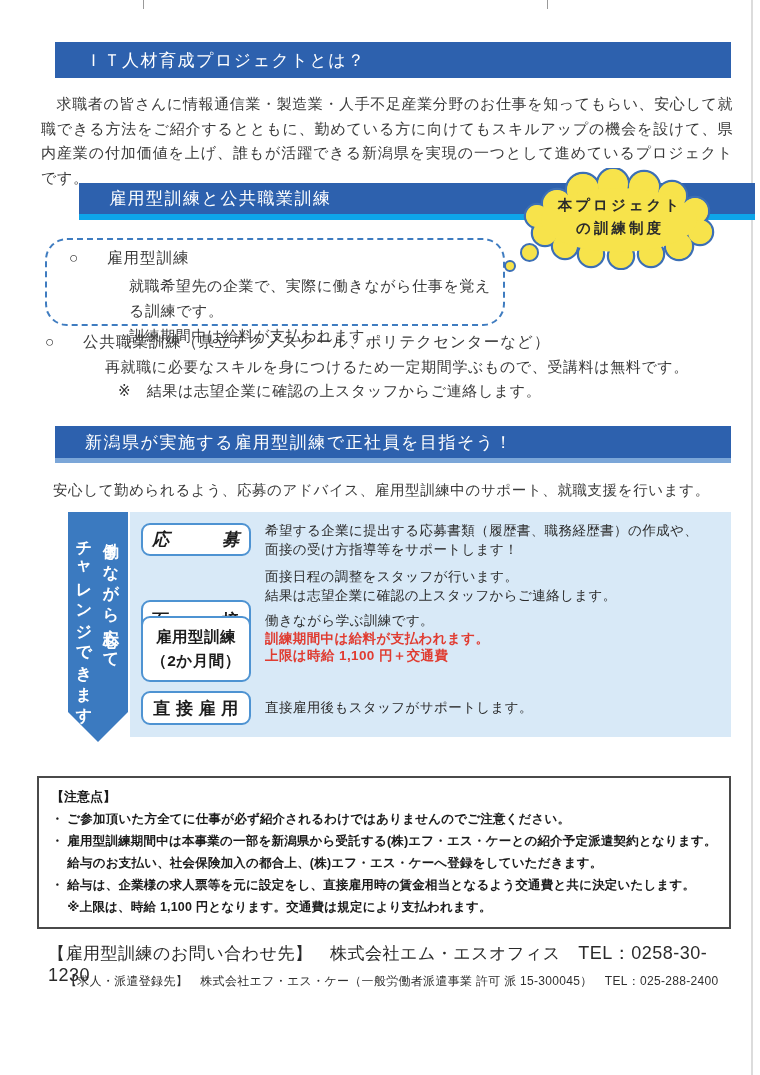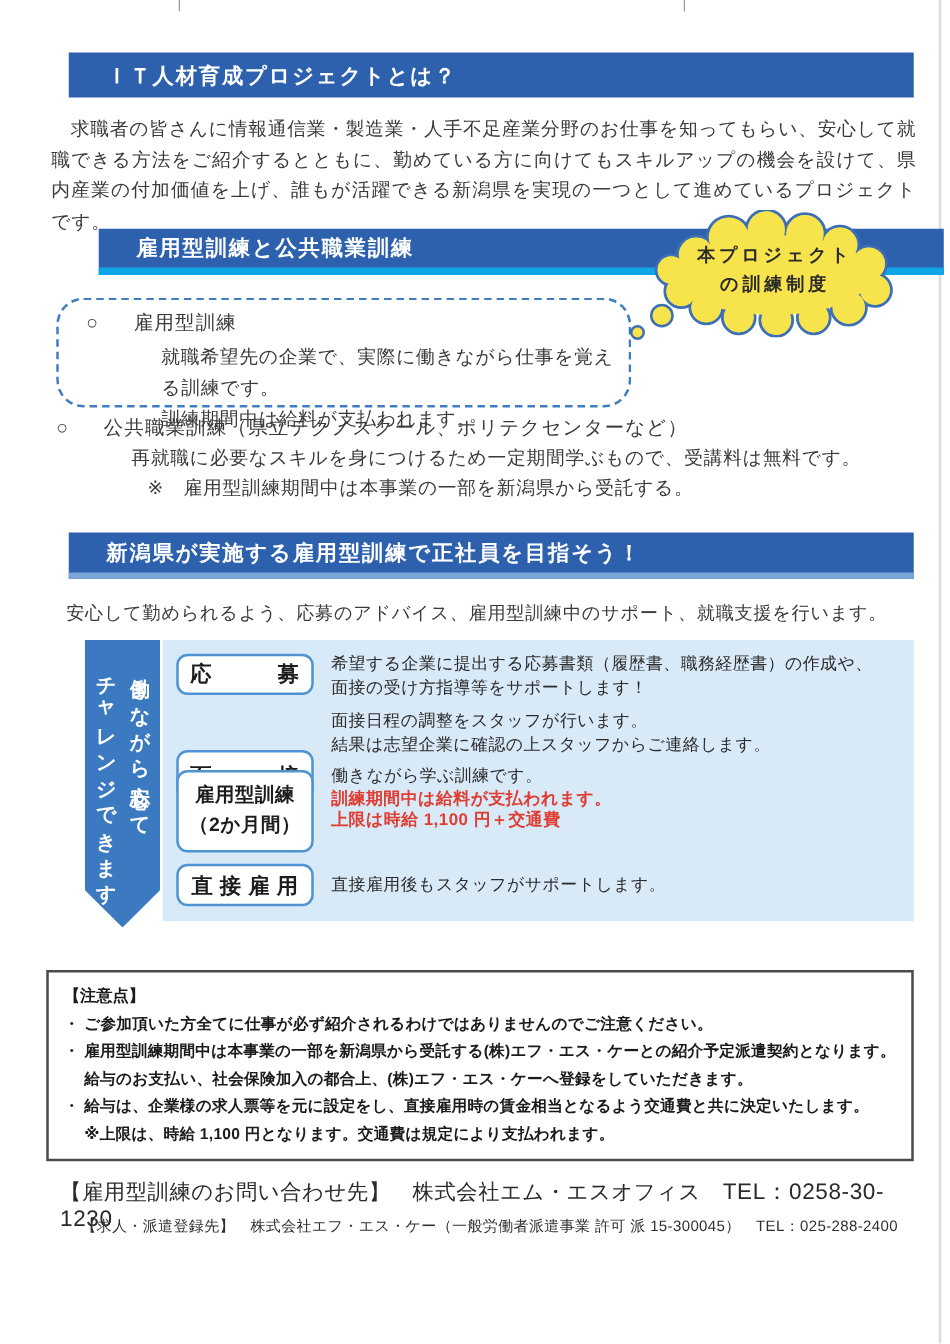--- a/index.html
+++ b/index.html
@@ -6,21 +6,21 @@
   body{width:760px;height:1075px;position:relative;
        font-family:"Liberation Sans","DejaVu Sans",sans-serif;color:#333;}
   .page{position:absolute;inset:0;background:#fff;overflow:hidden;}
 
   .tick{position:absolute;top:0;width:1px;height:9px;background:#9a9a9a;}
   .edge-line{position:absolute;top:0;left:751px;width:2px;height:1075px;background:#dcdcdc;}
 
   
   .bar{position:absolute;left:55px;width:676px;background:#2d61ae;color:#fff;
        display:flex;align-items:center;box-sizing:border-box;padding-left:30px;
-       font-weight:bold;font-size:17px;letter-spacing:1.5px;}
+       font-weight:normal;font-size:17px;letter-spacing:1.5px;}
   .bar1{top:42px;height:36px;}
   .bar2{top:183px;height:37px;border-bottom:6px solid #0ea5e9;margin-left:24px;}
   .bar3{top:426px;height:37px;border-bottom:5px solid #7ba6d8;}
 
   .intro{position:absolute;left:41px;top:92px;width:692px;margin:0;
          font-size:15px;line-height:24.5px;letter-spacing:0.6px;
          text-align:justify;color:#3a3a3a;white-space:pre-wrap;}
 
   
   .cloud{position:absolute;left:517px;top:168px;width:206px;height:102px;z-index:5;}
@@ -52,21 +52,21 @@
   .flow-arrow{position:absolute;left:68px;top:2px;width:60px;height:230px;background:#3b7ac0;
               clip-path:polygon(0 0,100% 0,100% 87%,50% 100%,0 87%);}
   .arrow-text{position:absolute;top:18px;left:50%;transform:translateX(-50%);
               writing-mode:vertical-rl;color:#fff;font-weight:bold;font-size:16px;
               letter-spacing:2.5px;line-height:27px;}
   .step-box{position:absolute;left:141px;width:110px;background:#fff;border:2px solid #4e93d2;
             border-radius:9px;box-sizing:border-box;display:flex;flex-direction:column;
             align-items:center;justify-content:center;font-weight:bold;font-size:17px;
             color:#1c1c1c;letter-spacing:0.5px;}
   .step-box .lbl2{font-size:15.5px;line-height:24px;}
-  .sb0{top:13px;height:33px;}
+  .sb0{top:13px;height:33px;font-style:italic;}
   .sb1{top:50px;height:40px;margin-top:40px;}
   .sb2{top:106px;height:66px;}
   .sb3{top:181px;height:34px;}
   .step-desc{position:absolute;left:265px;width:465px;font-size:13.5px;color:#2b2b2b;
              line-height:19px;letter-spacing:0.4px;}
   .sd0{top:11px;}
   .sd1{top:57px;}
   .sd2{top:102px;line-height:17.5px;}
   .sd3{top:188px;}
   .red{color:#e03c31;font-weight:bold;}
@@ -153,21 +153,21 @@
     </div>
     <div class="li-body">就職希望先の企業で、実際に働きながら仕事を覚える訓練です。</div>
     <div class="li-body" style="margin-top:0;">訓練期間中は給料が支払われます。</div>
   </div>
 
   <div class="item2">
     <div class="li-title">
       <span class="marker">○</span><span>公共職業訓練（県立テクノスクール、ポリテクセンターなど）</span>
     </div>
     <div class="li-body">再就職に必要なスキルを身につけるため一定期間学ぶもので、受講料は無料です。</div>
-    <div class="note">※　雇用型訓練期間中は本事業の一部を新潟県から受託する。</div>
+    <div class="note">※　結果は志望企業に確認の上スタッフからご連絡します。</div>
   </div>
 
   <div class="bar bar3">
     <span>新潟県が実施する雇用型訓練で正社員を目指そう！</span>
   </div>
   <p class="lead">安心して勤められるよう、応募のアドバイス、雇用型訓練中のサポート、就職支援を行います。</p>
 
   <div class="flow">
     <div class="flow-panel"></div>
     <div class="flow-arrow">

